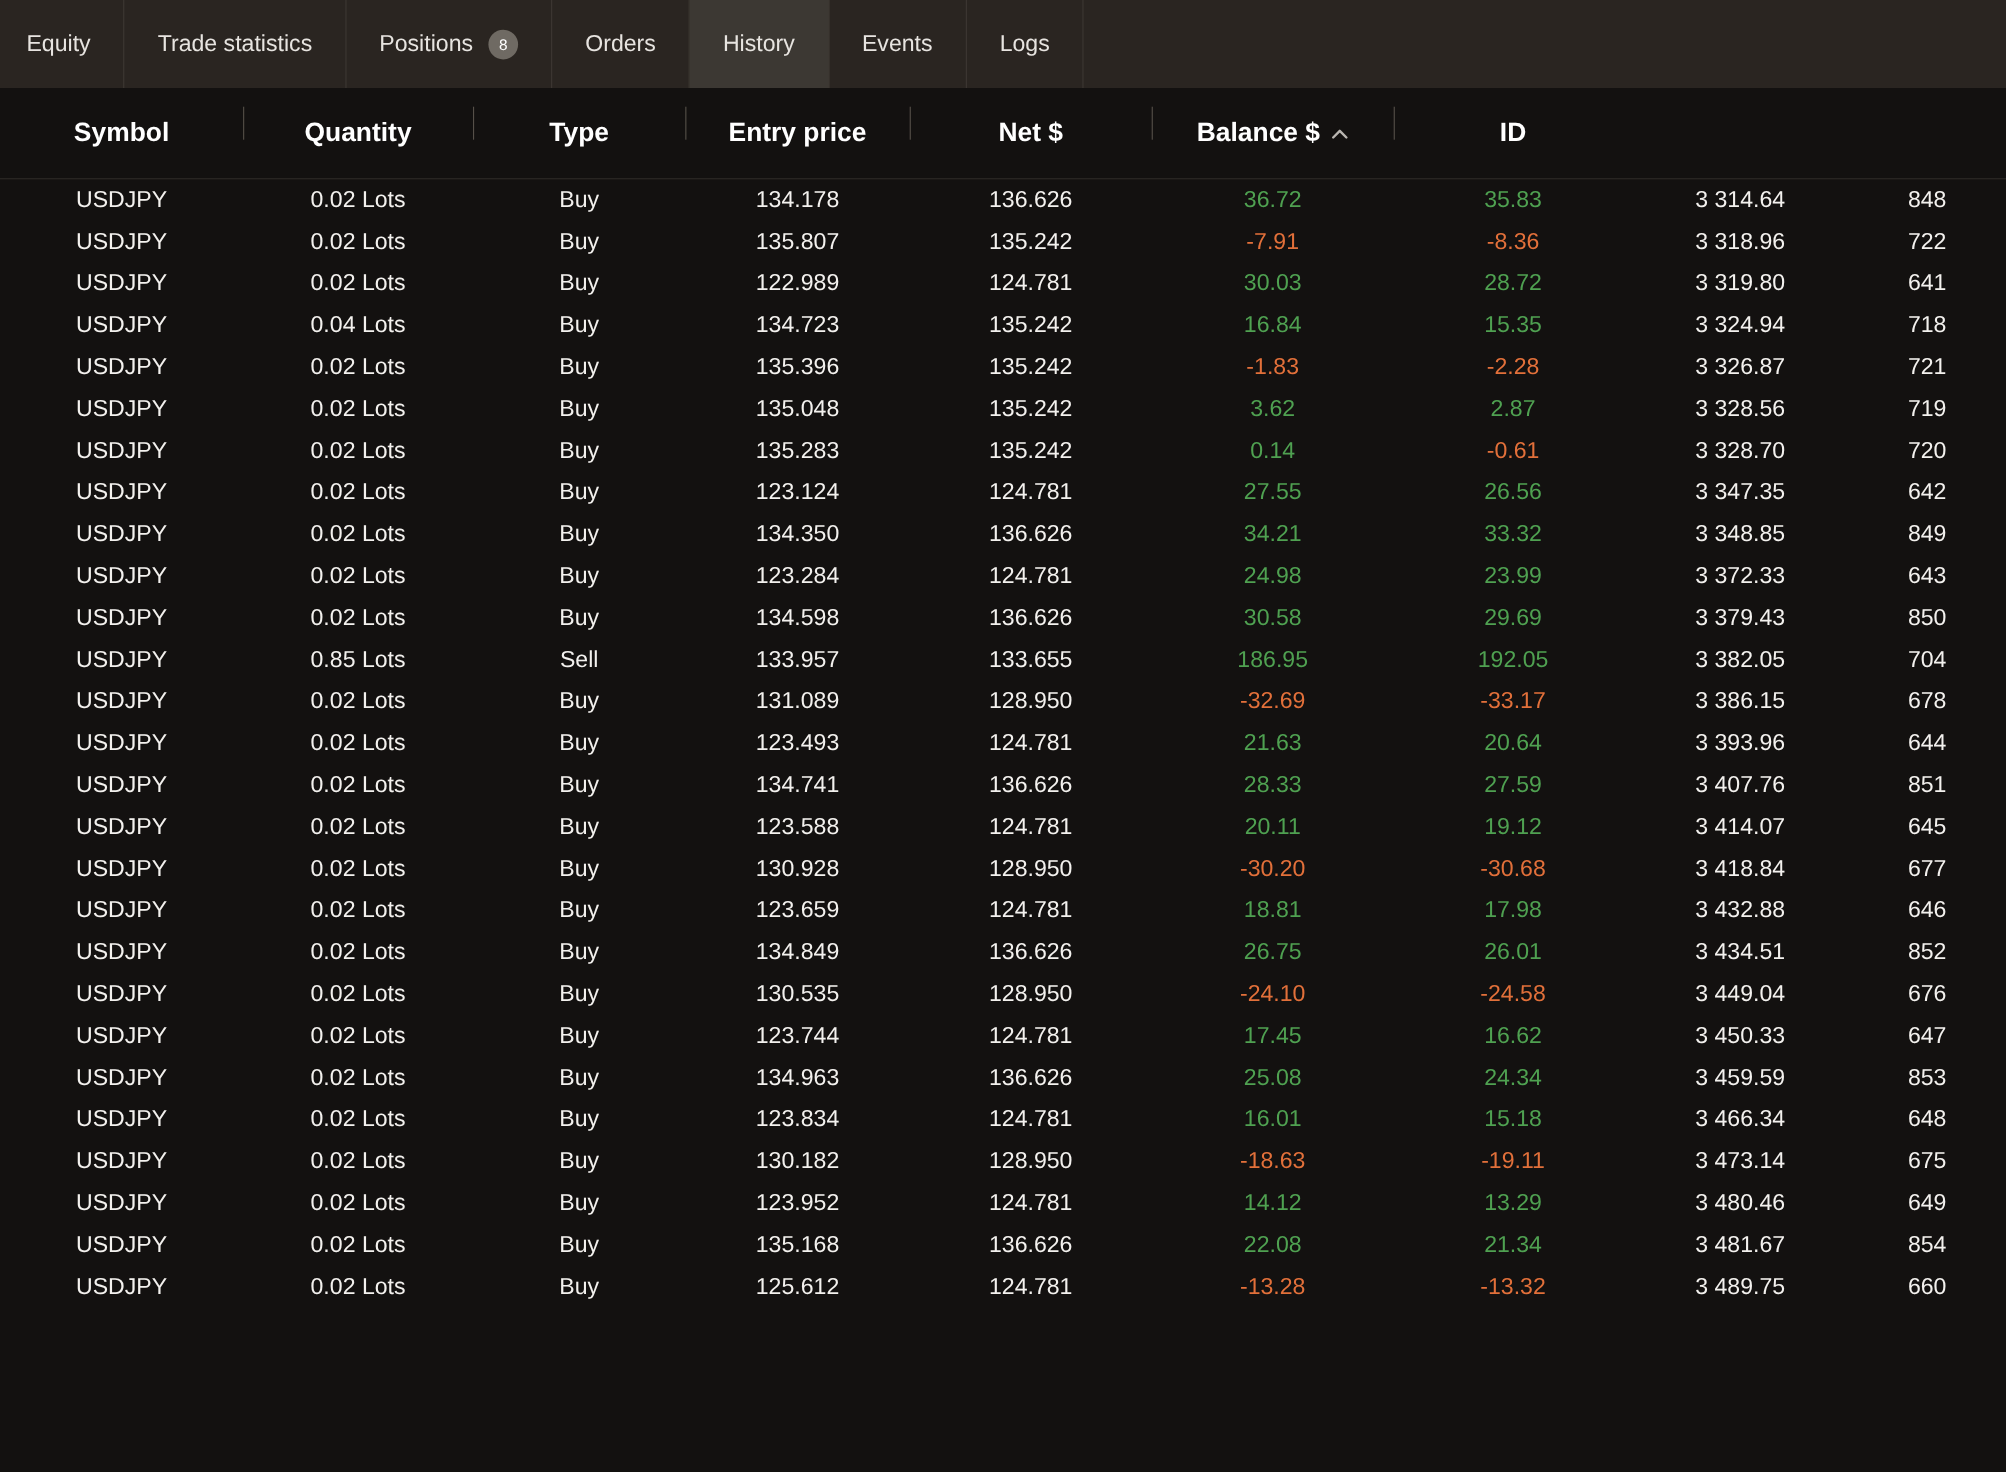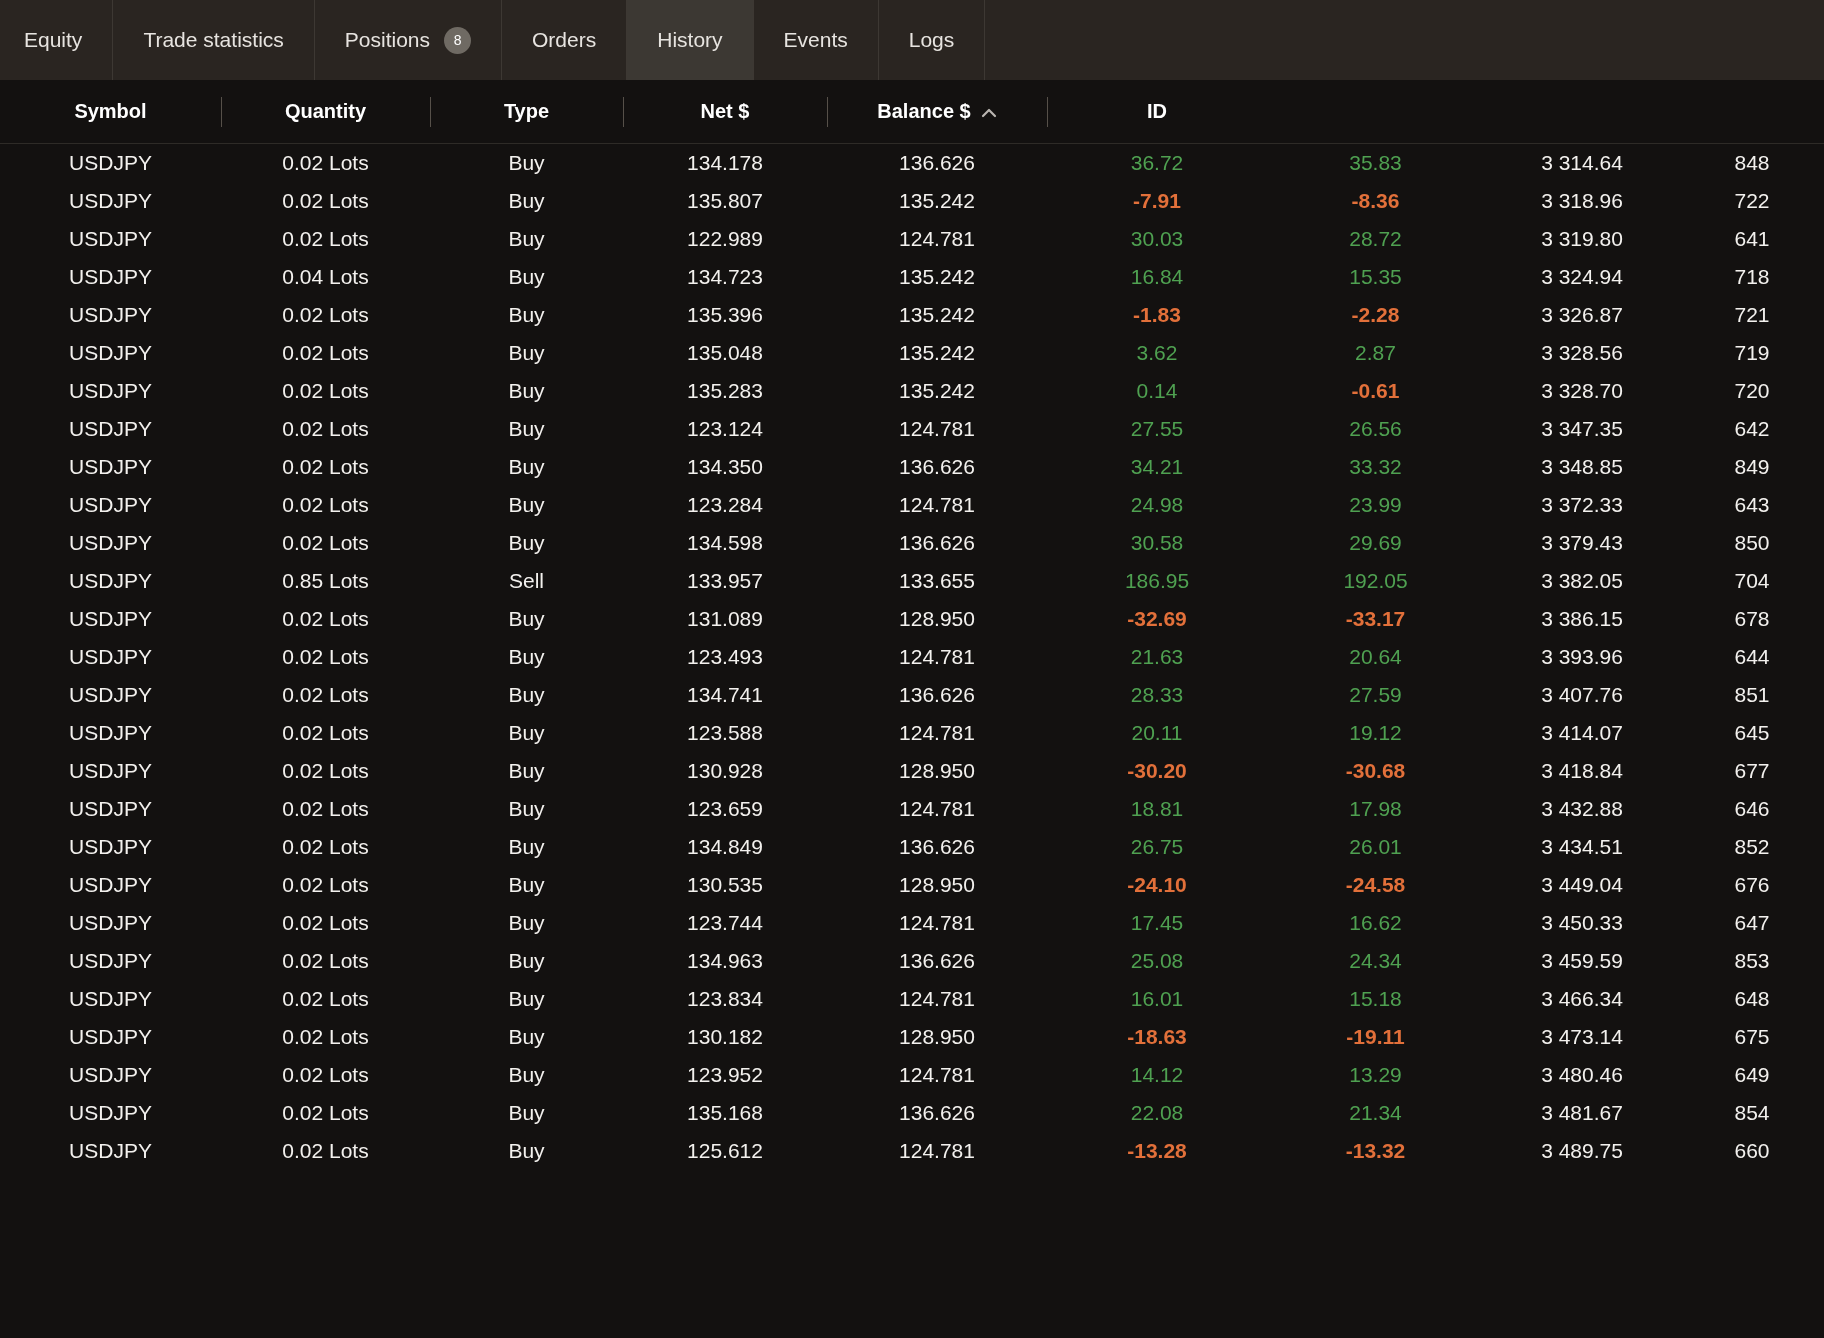--- a/index.html
+++ b/index.html
@@ -44,23 +44,23 @@
     font-size: 14px;
     display: flex; align-items: center; justify-content: center;
     padding: 0 4px;
   }
 
   
   .table-wrap { width: 1824px; }
   .thead {
     display: grid;
     grid-template-columns: var(--cols);
-    height: 64px;
+    height: 83px;
     align-items: center;
-    font-size: 20px;
+    font-size: 24px;
     font-weight: 700;
     color: #ffffff;
     border-bottom: 1px solid #2e2b27;
   }
   .th {
     text-align: center;
     position: relative;
     display: flex;
     align-items: center;
     justify-content: center;
@@ -81,21 +81,21 @@
   .tbody { display: block; }
   .row {
     display: grid;
     grid-template-columns: var(--cols);
     height: 38px;
     align-items: center;
     font-size: 21px;
   }
   .cell { text-align: center; white-space: nowrap; }
   .pos { color: var(--pos); }
-  .neg { color: var(--neg); font-weight: bold; }
+  .neg { color: var(--neg); }
 </style>
 </head>
 <body>
 
 <div class="tabbar">
   <div class="tab">
     <span>Equity</span>
   </div>
   <div class="tab">
     <span>Trade statistics</span>
@@ -116,20 +116,21 @@
   <div class="tab">
     <span>Logs</span>
   </div>
 </div>
 
 <div class="table-wrap">
   <div class="thead">
     <div class="th">Symbol</div>
     <div class="th">Quantity</div>
     <div class="th">Type</div>
+    <div class="th">Entry price</div>
     <div class="th">Net $</div>
     <div class="th">
       <span>Balance $</span>
       <svg class="sort-caret" width="16" height="10" viewBox="0 0 16 10">
         <polyline points="2,8 8,2 14,8" fill="none" stroke="#b9b5b0" stroke-width="2.2" stroke-linecap="round" stroke-linejoin="round"></polyline>
       </svg>
     </div>
     <div class="th">ID</div>
   </div>
 

